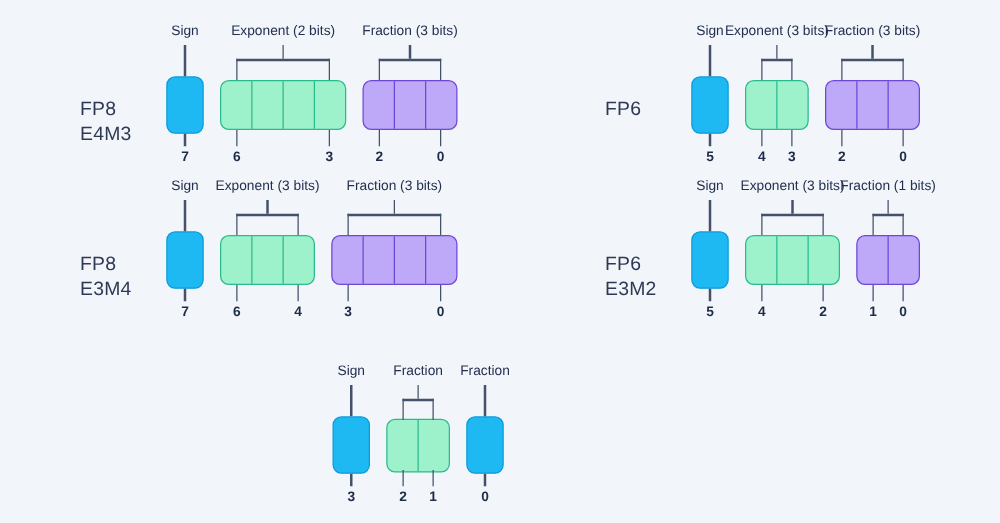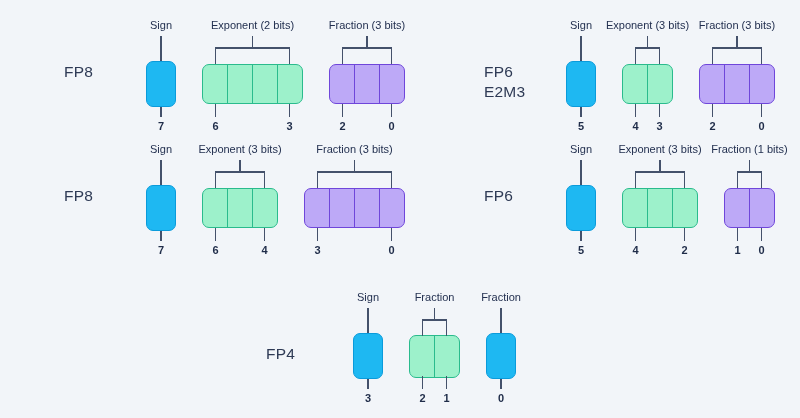--- a/index.html
+++ b/index.html
@@ -4,26 +4,26 @@
 <style>
   html,body{margin:0;padding:0;background:#f2f5f9;}
   .canvas{position:relative;width:800px;height:418px;background:#f2f5f9;overflow:hidden;
           font-family:"Liberation Sans",sans-serif;color:#233050;}
   .block{position:absolute;display:flex;align-items:flex-start;}
   .pos-a{left:64px;top:18px}
   .pos-b{left:484px;top:18px}
   .pos-c{left:64px;top:142px}
   .pos-d{left:484px;top:142px}
   .pos-e{left:266px;top:290px}
-  .blabel{width:69px;margin-top:44px;font-size:15.5px;font-weight:500;color:#2e3a55;
+  .blabel{width:69px;margin-top:60px;font-size:15.5px;font-weight:500;color:#2e3a55;
           line-height:20px;letter-spacing:.2px;}
   .pos-e .blabel{margin-top:54px;width:74px;}
   .bl{display:block;}
   .fields{display:flex;gap:13px;padding-top:17px;}
-  .group{position:relative;display:flex;flex-direction:column;align-items:center;margin-left:13px;}
+  .group{position:relative;display:flex;flex-direction:column;align-items:center;}
   .caption{position:absolute;top:-16px;left:50%;transform:translateX(-50%);
            white-space:nowrap;font-size:11px;font-weight:500;color:#233050;}
   .conn{position:relative;width:100%;height:26px;}
   .conn i,.under i{position:absolute;background:#44516b;width:1.5px;}
   .vfull{left:50%;margin-left:-1px;top:1px;height:25px;}
   .stem{left:50%;margin-left:-1px;top:1px;height:11px;}
   .hbar{left:12.8px;right:12.8px;top:12px;height:1.5px;width:auto !important;}
   .btl{left:12.8px;top:12px;height:17px;}
   .btr{right:12.8px;top:12px;height:17px;}
   .cellrow{height:46px;display:flex;align-items:center;}
@@ -48,20 +48,21 @@
   .numc{position:absolute;left:0;right:0;text-align:center;}
 </style>
 </head>
 <body>
 
 <div class="canvas">
 
   <div class="block pos-a">
     <div class="blabel">
       <span class="bl">FP8</span>
+      <span class="bl">E4M3</span>
     </div>
     <div class="fields">
       <div class="group">
         <div class="caption">Sign</div>
         <div class="conn">
             <i class="vfull"></i>
           </div>
         <div class="cellrow">
             <div class="signbox"></div>
           </div>
@@ -120,21 +121,20 @@
             <span class="numl">2</span>
             <span class="numr">0</span>
           </div>
       </div>
     </div>
   </div>
 
   <div class="block pos-b">
     <div class="blabel">
       <span class="bl">FP6</span>
-      <span class="bl">E2M3</span>
     </div>
     <div class="fields">
       <div class="group">
         <div class="caption">Sign</div>
         <div class="conn">
             <i class="vfull"></i>
           </div>
         <div class="cellrow">
             <div class="signbox"></div>
           </div>
@@ -191,20 +191,21 @@
             <span class="numl">2</span>
             <span class="numr">0</span>
           </div>
       </div>
     </div>
   </div>
 
   <div class="block pos-c">
     <div class="blabel">
       <span class="bl">FP8</span>
+      <span class="bl">E3M4</span>
     </div>
     <div class="fields">
       <div class="group">
         <div class="caption">Sign</div>
         <div class="conn">
             <i class="vfull"></i>
           </div>
         <div class="cellrow">
             <div class="signbox"></div>
           </div>
@@ -263,20 +264,21 @@
             <span class="numl">3</span>
             <span class="numr">0</span>
           </div>
       </div>
     </div>
   </div>
 
   <div class="block pos-d">
     <div class="blabel">
       <span class="bl">FP6</span>
+      <span class="bl">E3M2</span>
     </div>
     <div class="fields">
       <div class="group">
         <div class="caption">Sign</div>
         <div class="conn">
             <i class="vfull"></i>
           </div>
         <div class="cellrow">
             <div class="signbox"></div>
           </div>
@@ -331,24 +333,20 @@
           </div>
         <div class="nums">
             <span class="numl">1</span>
             <span class="numr">0</span>
           </div>
       </div>
     </div>
   </div>
 
   <div class="block pos-e">
-    <div class="blabel">
-      <span class="bl">FP4</span>
-      <span class="bl"></span>
-    </div>
     <div class="fields">
       <div class="group">
         <div class="caption">Sign</div>
         <div class="conn">
             <i class="vfull"></i>
           </div>
         <div class="cellrow">
             <div class="signbox"></div>
           </div>
         <div class="under">

